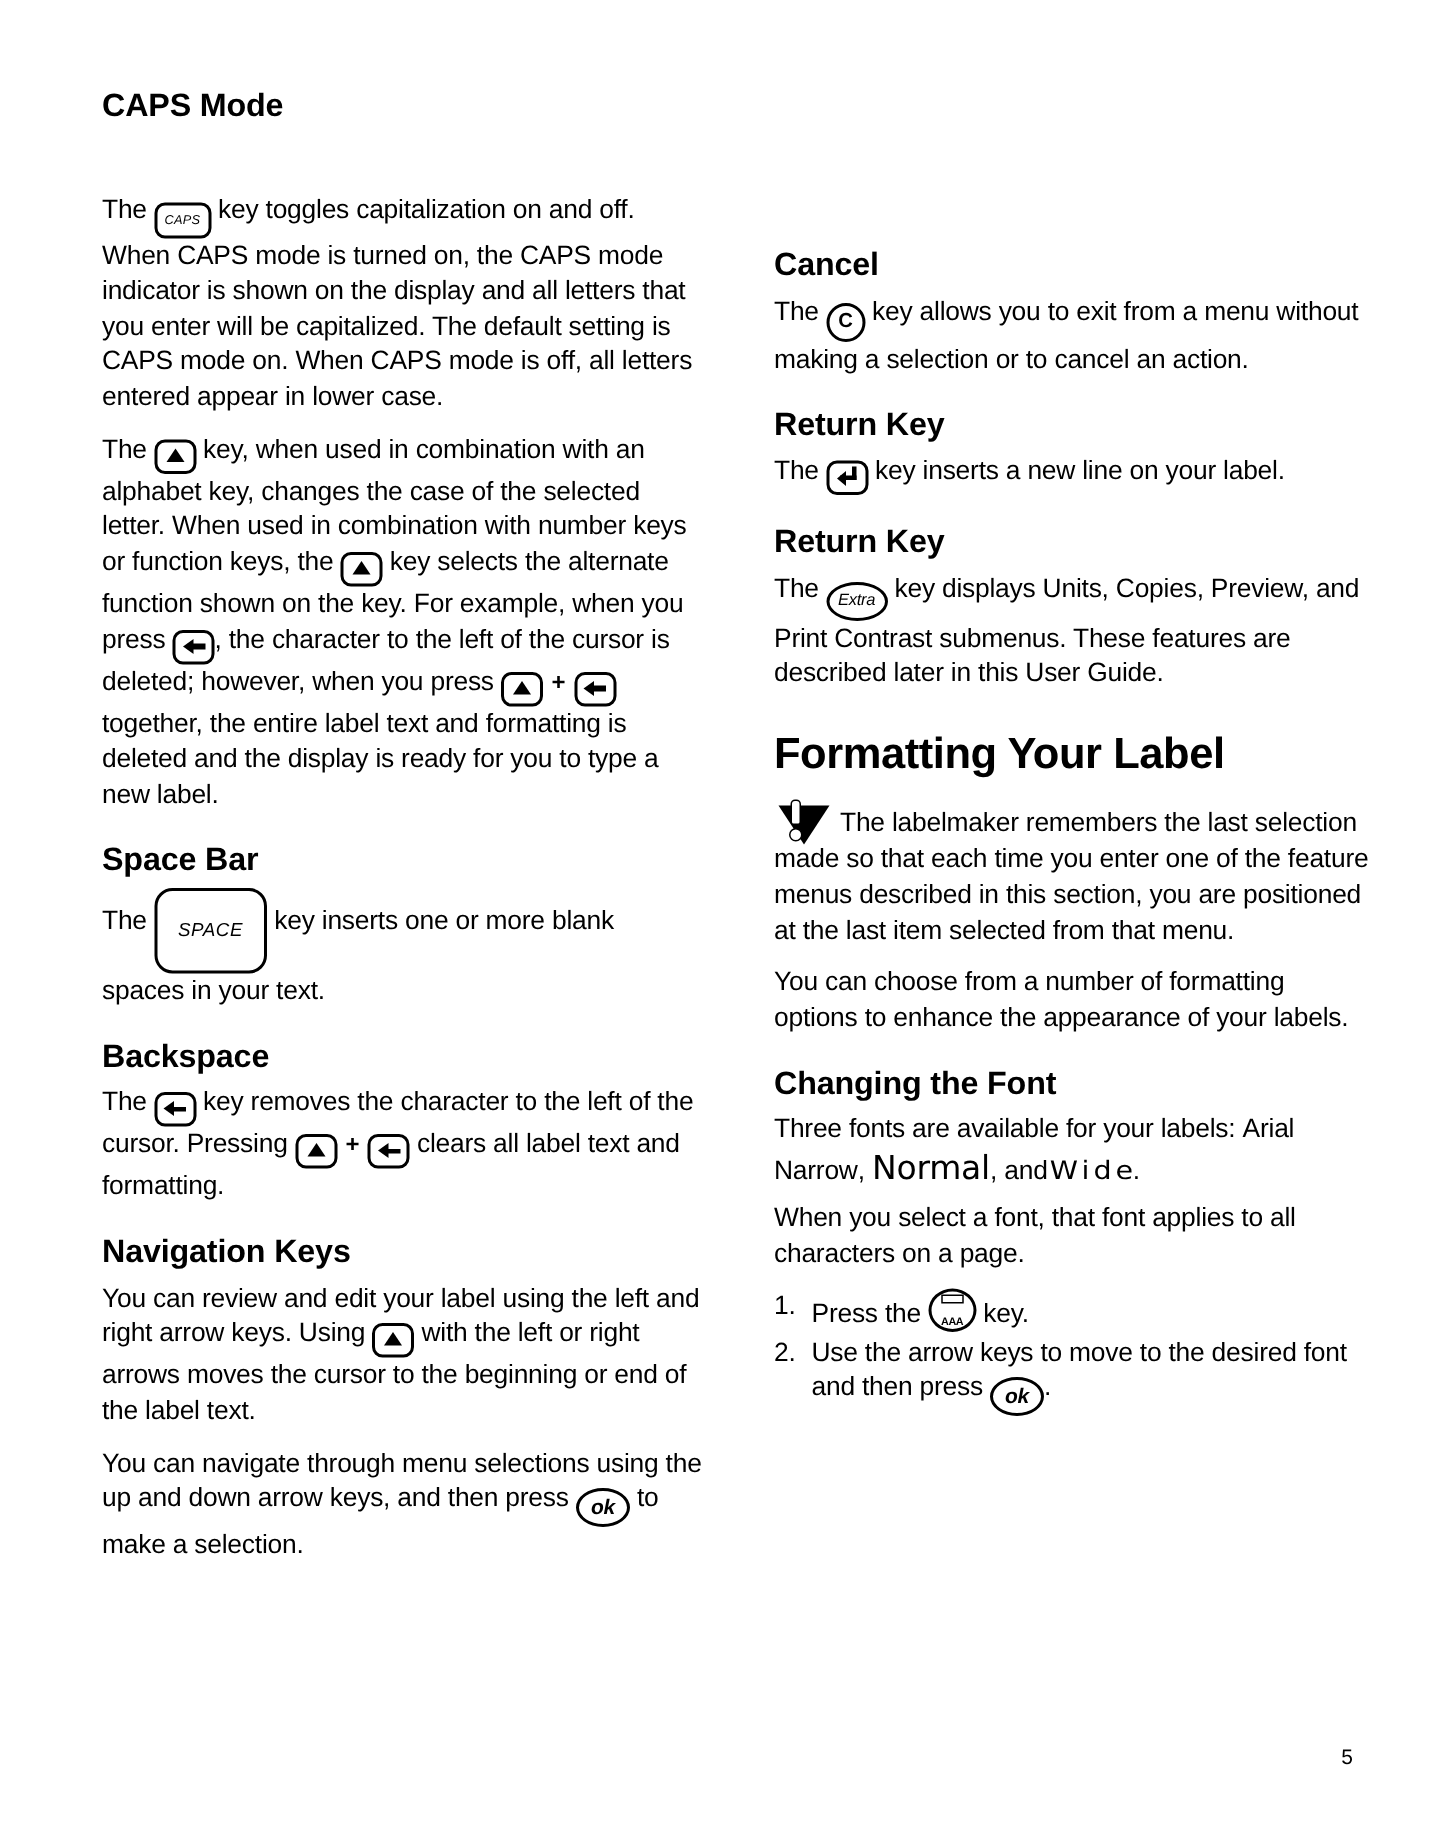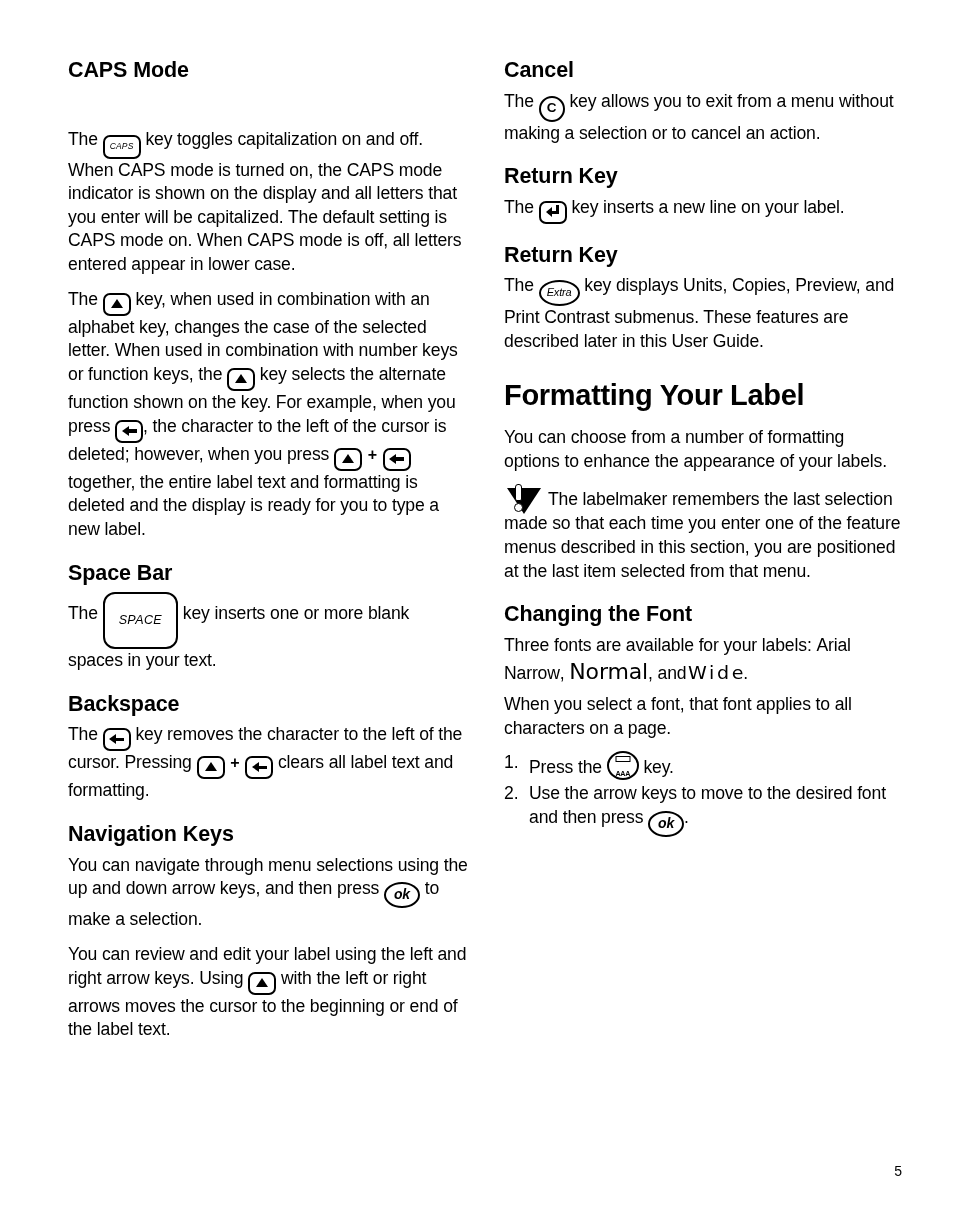--- a/index.html
+++ b/index.html
@@ -18,22 +18,22 @@
 
   .page {
     position: absolute;
     inset: 0;
     padding: 58px 54px 0 68px;
     box-sizing: border-box;
   }
 
   .columns {
     display: flex;
-    gap: 36px;
-    align-items: flex-start;
+    gap: 48px;
+    align-items: center;
   }
   .col {
     width: 400px;
     flex: 0 0 400px;
   }
 
   h1.chapter {
     font-size: 29px;
     font-weight: bold;
     letter-spacing: -0.3px;
@@ -360,28 +360,28 @@
       <p class="body"><span>The</span>
         <span class="key key-rr sq"><span class="arrow-left"></span></span>
         <span>key removes the character to the left of the cursor. Pressing</span>
         <span class="key key-rr sq"><span class="tri-up"></span></span>
         <span class="plus">+</span>
         <span class="key key-rr sq"><span class="arrow-left"></span></span>
         <span>clears all label text and formatting.</span>
       </p>
 
       <h2 class="sect">Navigation Keys</h2>
+      <p class="body"><span>You can review and edit your label using the left and right arrow keys. Using</span>
+        <span class="key key-rr sq"><span class="tri-up"></span></span>
+        <span>with the left or right arrows moves the cursor to the beginning or end of the label text.</span>
+      </p>
       <p class="body"><span>You can navigate through menu selections using the up and down arrow keys, and then press</span>
         <span class="key key-ellipse ok"><span>ok</span></span>
         <span>to make a selection.</span>
       </p>
-      <p class="body"><span>You can review and edit your label using the left and right arrow keys. Using</span>
-        <span class="key key-rr sq"><span class="tri-up"></span></span>
-        <span>with the left or right arrows moves the cursor to the beginning or end of the label text.</span>
-      </p>
     </div>
 
     <div class="col">
 
       <h2 class="sect first">Cancel</h2>
       <p class="body"><span>The</span>
         <span class="key key-circle"><span>C</span></span>
         <span>key allows you to exit from a menu without making a selection or to cancel an action.</span>
       </p>
 
@@ -391,23 +391,23 @@
         <span>key inserts a new line on your label.</span>
       </p>
 
       <h2 class="sect">Return Key</h2>
       <p class="body"><span>The</span>
         <span class="key key-ellipse extra"><span>Extra</span></span>
         <span>key displays Units, Copies, Preview, and Print Contrast submenus. These features are described later in this User Guide.</span>
       </p>
 
       <h1 class="chapter">Formatting Your Label</h1>
+      <p class="body"><span class="tip-icon"><span class="tri"></span><span class="bang-body"></span><span class="bang-dot"></span></span><span>The labelmaker remembers the last selection made so that each time you enter one of the feature menus described in this section, you are positioned at the last item selected from that menu.</span></p>
+
       <p class="body">You can choose from a number of formatting options to enhance the appearance of your labels.</p>
-
-      <p class="body"><span class="tip-icon"><span class="tri"></span><span class="bang-body"></span><span class="bang-dot"></span></span><span>The labelmaker remembers the last selection made so that each time you enter one of the feature menus described in this section, you are positioned at the last item selected from that menu.</span></p>
 
       <h2 class="sect">Changing the Font</h2>
       <p class="body tight"><span>Three fonts are available for your labels:</span>
         <span class="f-narrow">Arial Narrow</span><span>,</span>
         <span class="f-normal">Normal</span><span>, and</span>
         <span class="f-wide">Wide</span><span>.</span>
       </p>
       <p class="body">When you select a font, that font applies to all characters on a page.</p>
 
       <ol class="steps">

